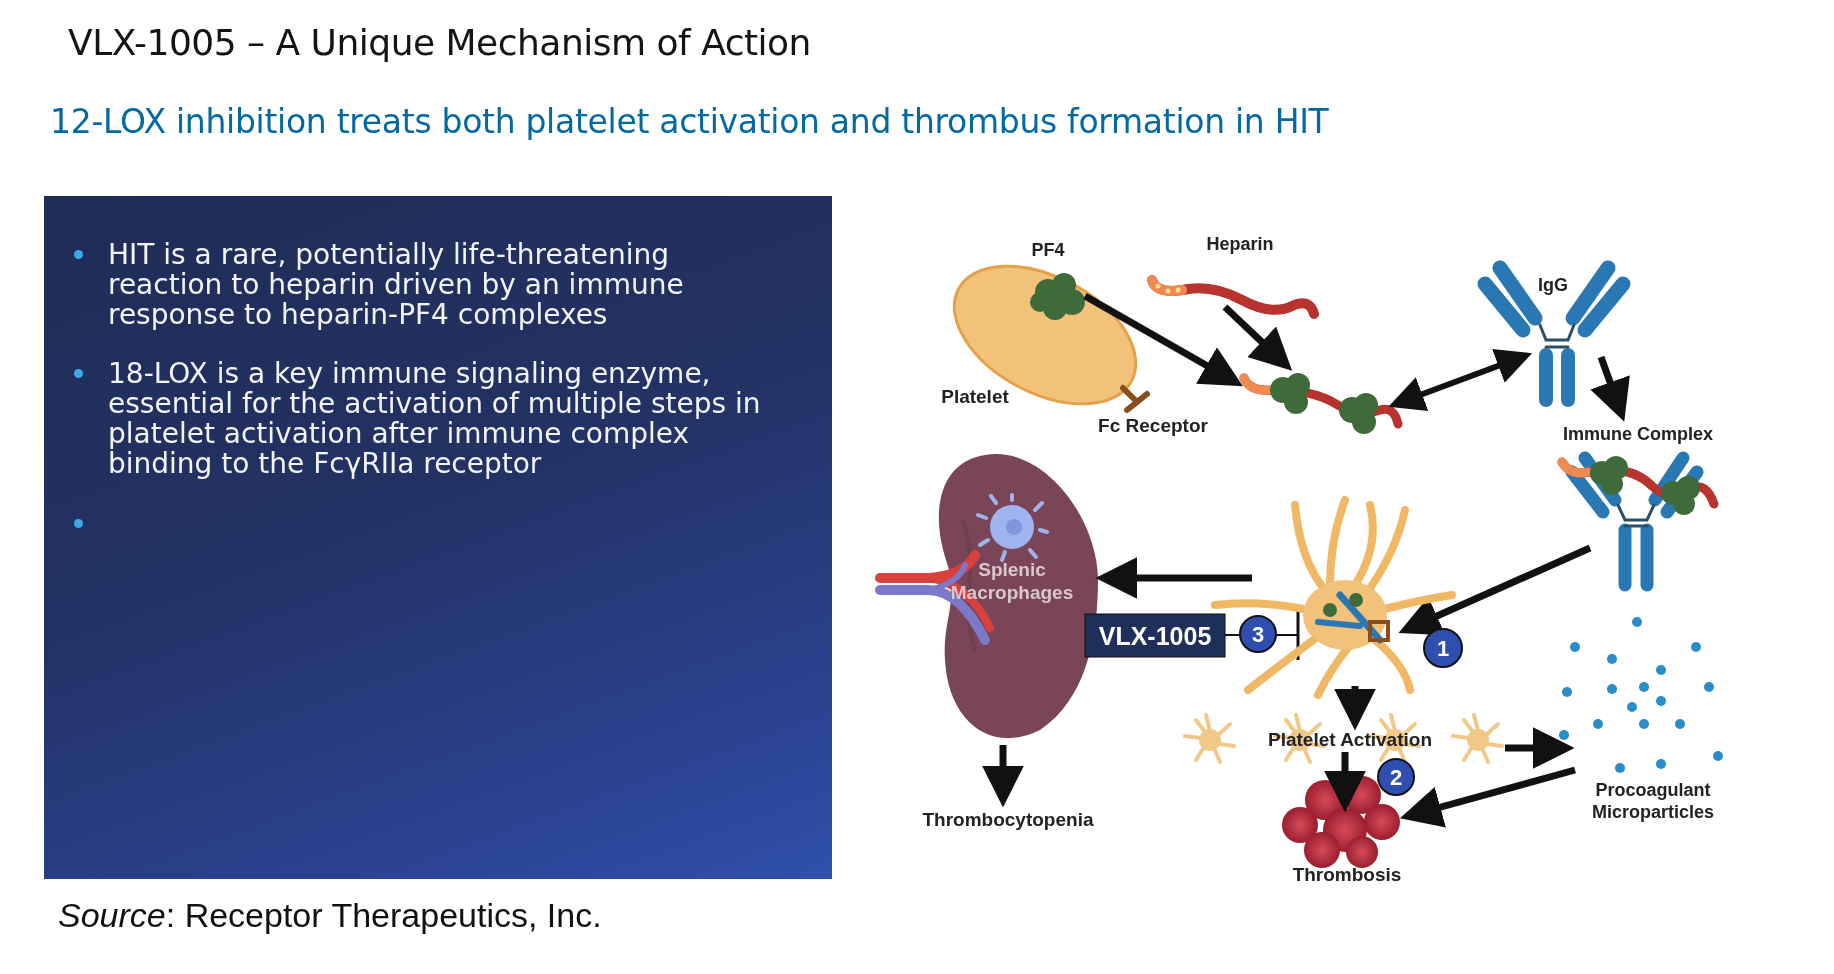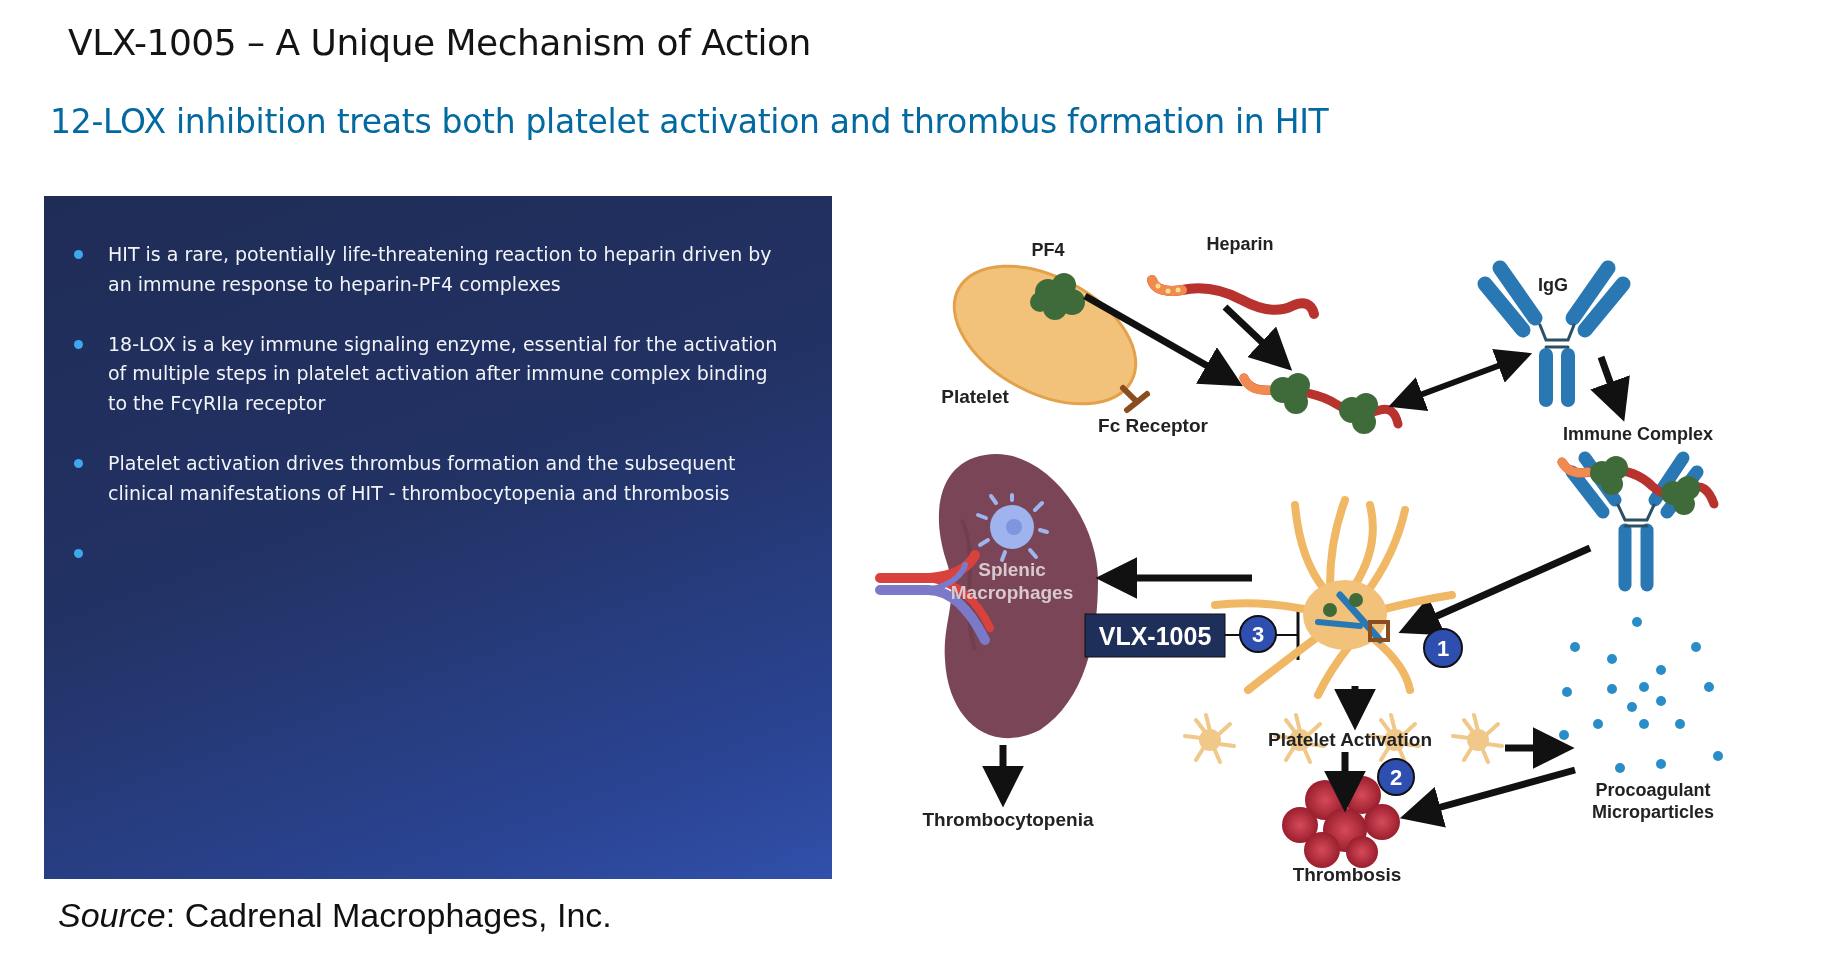--- a/index.html
+++ b/index.html
@@ -7,45 +7,44 @@
          font-family: "DejaVu Sans", sans-serif; color: #111; }
   .title { position: absolute; left: 68px; top: 22px; font-size: 36px; font-weight: 500;
            letter-spacing: -0.5px; color: #141414; white-space: nowrap; }
   .subtitle { position: absolute; left: 50px; top: 102px; font-size: 33px; color: #0369a1;
               white-space: nowrap; letter-spacing: -0.3px; }
   .panel { position: absolute; left: 44px; top: 196px; width: 788px; height: 683px;
            background: linear-gradient(160deg, #1f2c56 0%, #223264 45%, #2b4595 85%, #3050aa 100%);
            box-sizing: border-box; padding: 44px 40px 0 18px; }
   .bullets { list-style: none; margin: 0; padding: 0; }
   .bullet { position: relative; padding-left: 46px; margin-bottom: 30px;
-            color: #f2f4f8; font-size: 19px; line-height: 29.8px; }
+            color: #f2f4f8; font-size: 28px; line-height: 29.8px; }
   .bullet-dot { position: absolute; left: 12px; top: 10px; width: 9px; height: 9px;
                 border-radius: 50%; background: #3ea8ee; }
   .source { position: absolute; left: 58px; top: 896px; font-size: 34px; color: #111;
             font-family: "Liberation Sans", sans-serif; white-space: nowrap; }
   .source em { font-style: italic; }
   svg.diagram { position: absolute; left: 0; top: 0; }
   .lbl { font-family: "Liberation Sans", sans-serif; font-weight: bold; fill: #222; }
 </style>
 </head>
 <body>
 
 <div class="title">VLX-1005 – A Unique Mechanism of Action</div>
 <div class="subtitle">12-LOX inhibition treats both platelet activation and thrombus formation in HIT</div>
 
 <div class="panel">
   <ul class="bullets">
     <li class="bullet"><span class="bullet-dot"></span><span>HIT is a rare, potentially life-threatening reaction to heparin driven by an immune response to heparin-PF4 complexes</span></li>
     <li class="bullet"><span class="bullet-dot"></span><span>18-LOX is a key immune signaling enzyme, essential for the activation of multiple steps in platelet activation after immune complex binding to the  FcγRIIa receptor</span></li>
-    <li class="bullet"><span class="bullet-dot"></span><span>Platelet activation drives thrombus formation and the subsequent clinical manifestations of HIT - thrombocytopenia and thrombosis</span></li>
     <li class="bullet"><span class="bullet-dot"></span></li>
   </ul>
 </div>
 
-<div class="source"><em>Source</em><span>: Cadrenal Macrophages, Inc.</span></div>
+<div class="source"><em>Source</em><span>: Receptor Therapeutics, Inc.</span></div>
 
 <svg class="diagram" width="1834" height="974" viewBox="0 0 1834 974">
   <defs>
     <marker id="ah" markerWidth="6" markerHeight="6" refX="4.2" refY="3" orient="auto" markerUnits="strokeWidth">
       <path d="M0,0 L6,3 L0,6 Z" fill="#111"></path>
     </marker>
     <marker id="ahs" markerWidth="6" markerHeight="6" refX="1.8" refY="3" orient="auto-start-reverse" markerUnits="strokeWidth">
       <path d="M0,0 L6,3 L0,6 Z" fill="#111"></path>
     </marker>
     <radialGradient id="rbc" cx="50%" cy="50%" r="50%">

